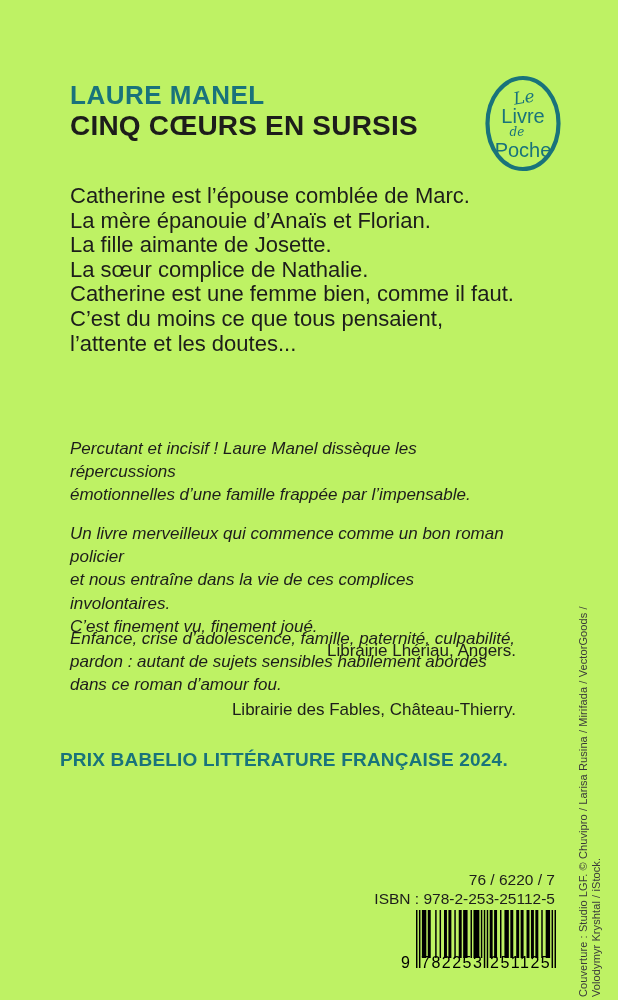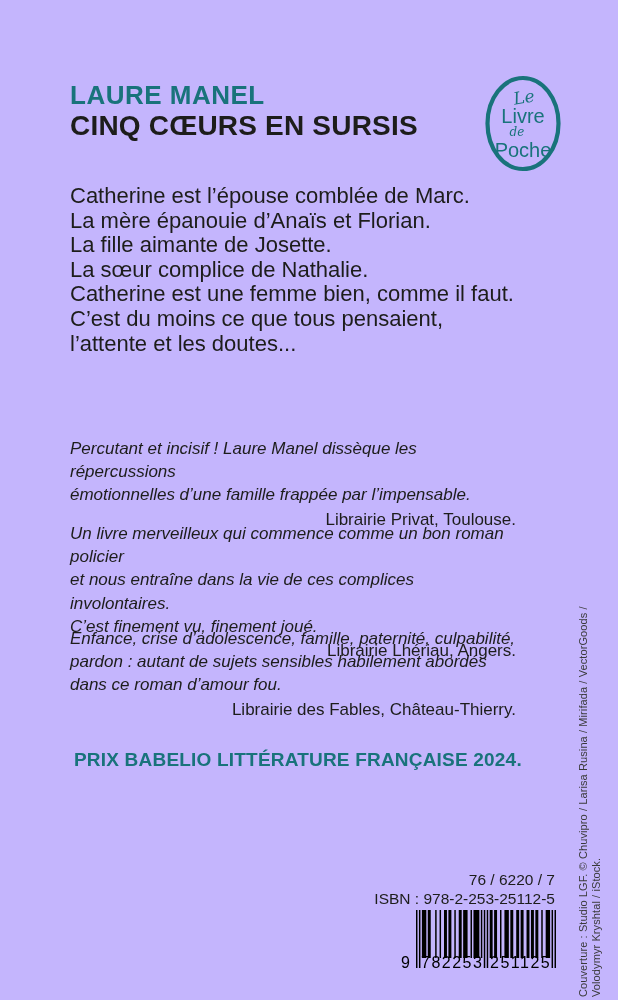--- a/index.html
+++ b/index.html
@@ -1,17 +1,17 @@
 <!DOCTYPE html>
 <html><head>
 <meta charset="utf-8">
 <style>
   html,body{margin:0;padding:0;background:#e8e8e8;}
   .page{
-    position:relative;width:618px;height:1000px;background:#c4b5fd;
+    position:relative;width:618px;height:1000px;background:#bef264;
     font-family:"Liberation Sans", sans-serif;color:#1d1d1b;overflow:hidden;
     margin:0 auto;
   }
   .author{
     position:absolute;left:70px;top:81px;
     font-size:26px;font-weight:bold;letter-spacing:.5px;color:#19737b;line-height:28px;
   }
   .title{
     position:absolute;left:70px;top:110px;
     font-size:28px;font-weight:bold;letter-spacing:.2px;color:#1d1d1b;line-height:32px;
@@ -19,21 +19,21 @@
   .logo{position:absolute;left:483px;top:74px;width:80px;height:99px;}
   .blurb{
     position:absolute;left:70px;top:184px;width:480px;
     font-size:22px;line-height:24.6px;color:#1d1d1b;
   }
   .quote{position:absolute;left:70px;width:446px;font-size:17px;line-height:23.2px;}
   .quote .qline{font-style:italic;}
   .quote .attr{font-style:normal;text-align:right;margin-top:1px;}
   .q1{top:437px;} .q2{top:522px;} .q3{top:627px;}
   .award{
-    position:absolute;left:74px;top:749px;
+    position:absolute;left:60px;top:749px;
     font-size:19px;font-weight:bold;letter-spacing:.2px;color:#19737b;
   }
   .printcode{position:absolute;right:63px;top:870px;font-size:15.5px;text-align:right;line-height:19px;}
   .isbn{position:absolute;right:63px;top:889px;font-size:15.5px;text-align:right;line-height:19px;}
   .barcode{position:absolute;left:396px;top:910px;width:164px;height:64px;}
   .barcode svg{position:absolute;left:20px;top:0;}
   .bc-digit{position:absolute;font-size:16px;color:#000;top:44px;line-height:18px;}
   .bc-first{left:0;width:14px;text-align:right;letter-spacing:0;}
   .bc-left{left:25px;width:62px;text-align:center;letter-spacing:1.5px;}
   .bc-right{left:94px;width:62px;text-align:left;letter-spacing:1.5px;}
@@ -65,21 +65,20 @@
     <div>La fille aimante de Josette.</div>
     <div>La sœur complice de Nathalie.</div>
     <div>Catherine est une femme bien, comme il faut.</div>
     <div>C’est du moins ce que tous pensaient,</div>
     <div>l’attente et les doutes...</div>
   </div>
 
   <div class="quote q1">
     <div class="qline">Percutant et incisif ! Laure Manel dissèque les répercussions</div>
     <div class="qline">émotionnelles d’une famille frappée par l’impensable.</div>
-    <div class="attr">Librairie Privat, Toulouse.</div>
   </div>
 
   <div class="quote q2">
     <div class="qline">Un livre merveilleux qui commence comme un bon roman policier</div>
     <div class="qline">et nous entraîne dans la vie de ces complices involontaires.</div>
     <div class="qline">C’est finement vu, finement joué.</div>
     <div class="attr">Librairie Lhériau, Angers.</div>
   </div>
 
   <div class="quote q3">

